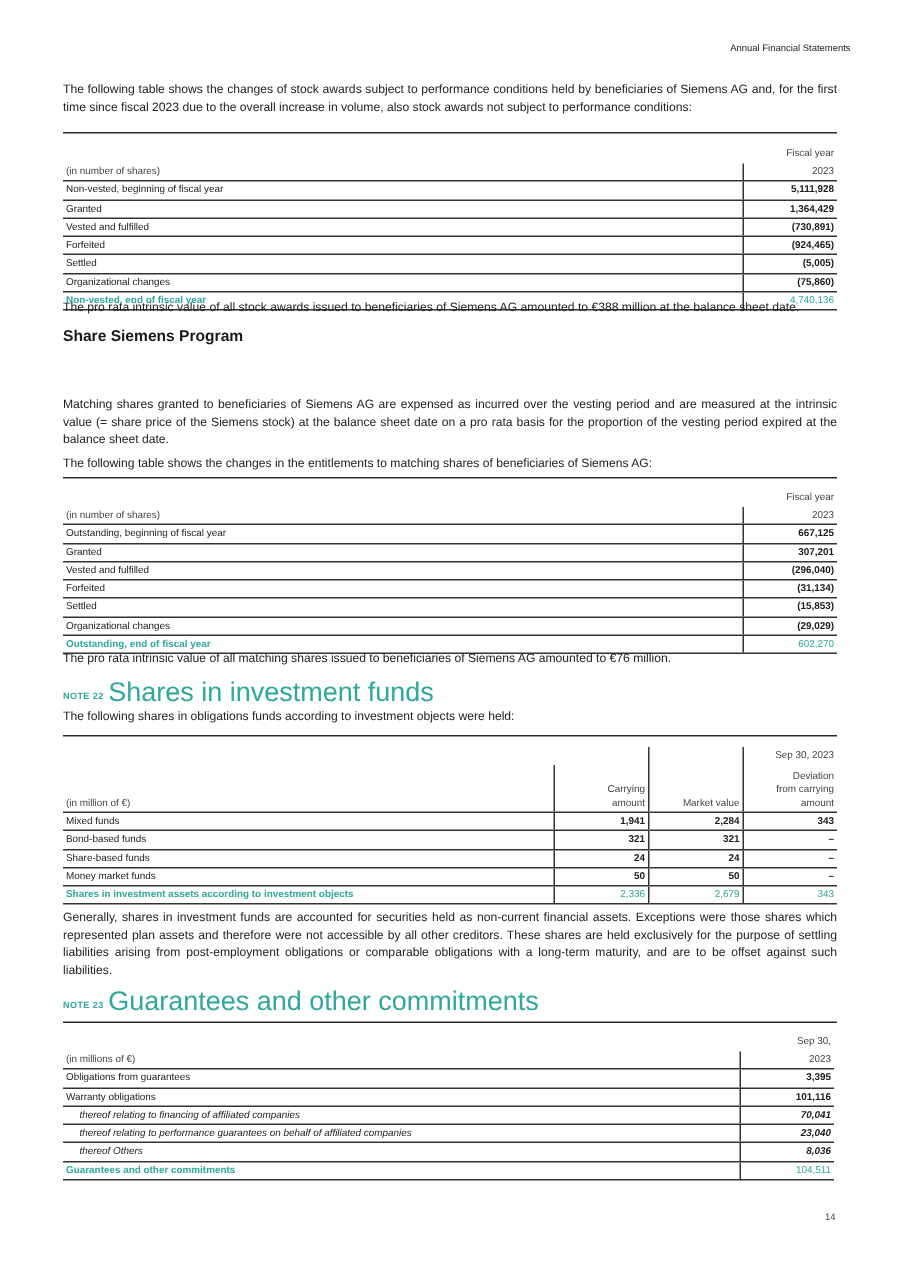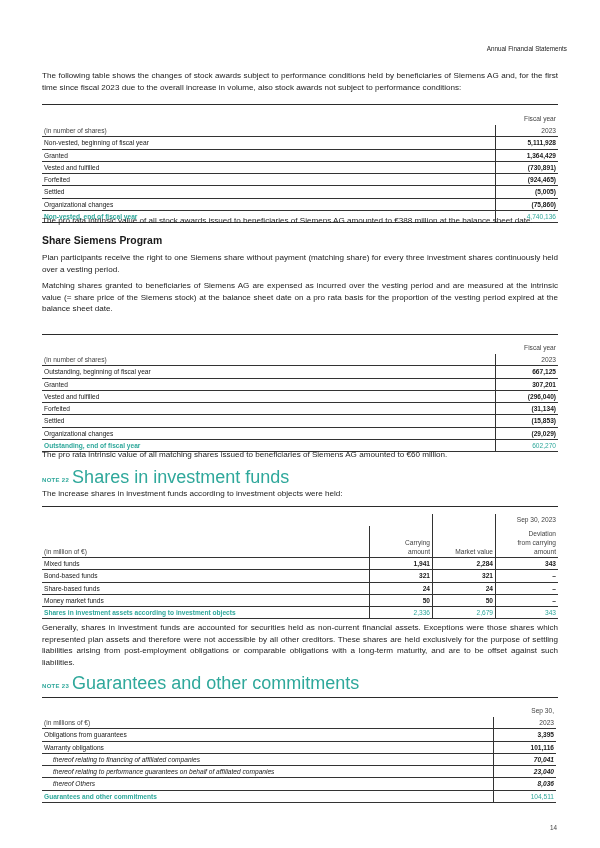--- a/index.html
+++ b/index.html
@@ -1,18 +1,18 @@
 <!DOCTYPE html>
 <html><head>
 <meta charset="utf-8">
 <style>
   html, body { margin: 0; padding: 0; background: #ffffff; }
   body { width: 600px; height: 848px; position: relative; overflow: hidden;
          font-family: "Liberation Sans", "DejaVu Sans", sans-serif; color: #1a1a1a; }
-  .page { position: absolute; left: 0; top: 16px; width: 600px; height: 700px; }
+  .page { position: absolute; left: 0; top: 0; width: 600px; height: 700px; }
   .running-head { position: absolute; right: 33px; top: 29px; font-size: 6.3px; color: #222; }
   .para { position: absolute; left: 42px; width: 516px; font-size: 8.1px; line-height: 11.6px; color: #222; text-align: justify; }
   .heading { position: absolute; left: 42px; font-size: 10.4px; font-weight: bold; color: #1a1a1a; }
   .note-head { position: absolute; left: 42px; color: #2fa89b; }
   .note-head .tag { font-size: 6px; font-weight: bold; letter-spacing: 0.3px; margin-right: 3px; vertical-align: 1px; }
   .note-head .ttl { font-size: 18px; }
   .rule-top { position: absolute; left: 42px; width: 516px; height: 0; border-top: 1.6px solid #2b2b2b; }
 
   table.fin { position: absolute; left: 42px; width: 516px; border-collapse: collapse; font-size: 6.6px; }
   table.fin td { padding: 0 2px; height: 11.3px; line-height: 11.3px; border-bottom: 0.9px solid #333; white-space: nowrap; }
@@ -78,22 +78,22 @@
           <td>Non-vested, end of fiscal year</td>
           <td class="num">4,740,136</td>
         </tr>
   </tbody>
     </table>
 
   <div class="para" style="top:199px;">The pro rata intrinsic value of all stock awards issued to beneficiaries of Siemens AG amounted to €388 million at the balance sheet date.</div>
 
   <div class="heading" style="top:219px;">Share Siemens Program</div>
 
-  <div class="para" style="top:236px;">Plan participants receive the right to one Siemens share without payment (matching share) for every three investment shares continuously held over a vesting period.</div>
   <div class="para" style="top:264px;">Matching shares granted to beneficiaries of Siemens AG are expensed as incurred over the vesting period and are measured at the intrinsic value (= share price of the Siemens stock) at the balance sheet date on a pro rata basis for the proportion of the vesting period expired at the balance sheet date.</div>
+  <div class="para" style="top:303px;">The following table shows the changes in the entitlements to matching shares of beneficiaries of Siemens AG:</div>
 
   <div class="rule-top" style="top:318px;"></div>
 
   <table class="fin" style="top:326px;">
     <tbody>
         <tr class="top">
       <td></td>
       <td class="num">Fiscal year</td>
     </tr>
     <tr class="hdr">
@@ -124,27 +124,27 @@
           <td>Organizational changes</td>
           <td class="num">(29,029)</td>
         </tr>
     <tr class="total">
           <td>Outstanding, end of fiscal year</td>
           <td class="num">602,270</td>
         </tr>
   </tbody>
     </table>
 
-  <div class="para" style="top:433px;">The pro rata intrinsic value of all matching shares issued to beneficiaries of Siemens AG amounted to €60 million.</div>
+  <div class="para" style="top:433px;">The pro rata intrinsic value of all matching shares issued to beneficiaries of Siemens AG amounted to €76 million.</div>
 
   <div class="note-head" style="top:451px;">
     <span class="tag">NOTE 22</span><span class="ttl">Shares in investment funds</span>
   </div>
 
-  <div class="para" style="top:472px;">The increase shares in investment funds according to investment objects were held:</div>
+  <div class="para" style="top:472px;">The following shares in obligations funds according to investment objects were held:</div>
 
   <div class="rule-top" style="top:490px;"></div>
 
   <table class="fin" style="top:498px;">
     <tbody>
         <tr class="top">
       <td></td>
       <td class="num" style="border-left:none;"></td>
       <td class="num numline"></td>
       <td class="num numline">Sep 30, 2023</td>

